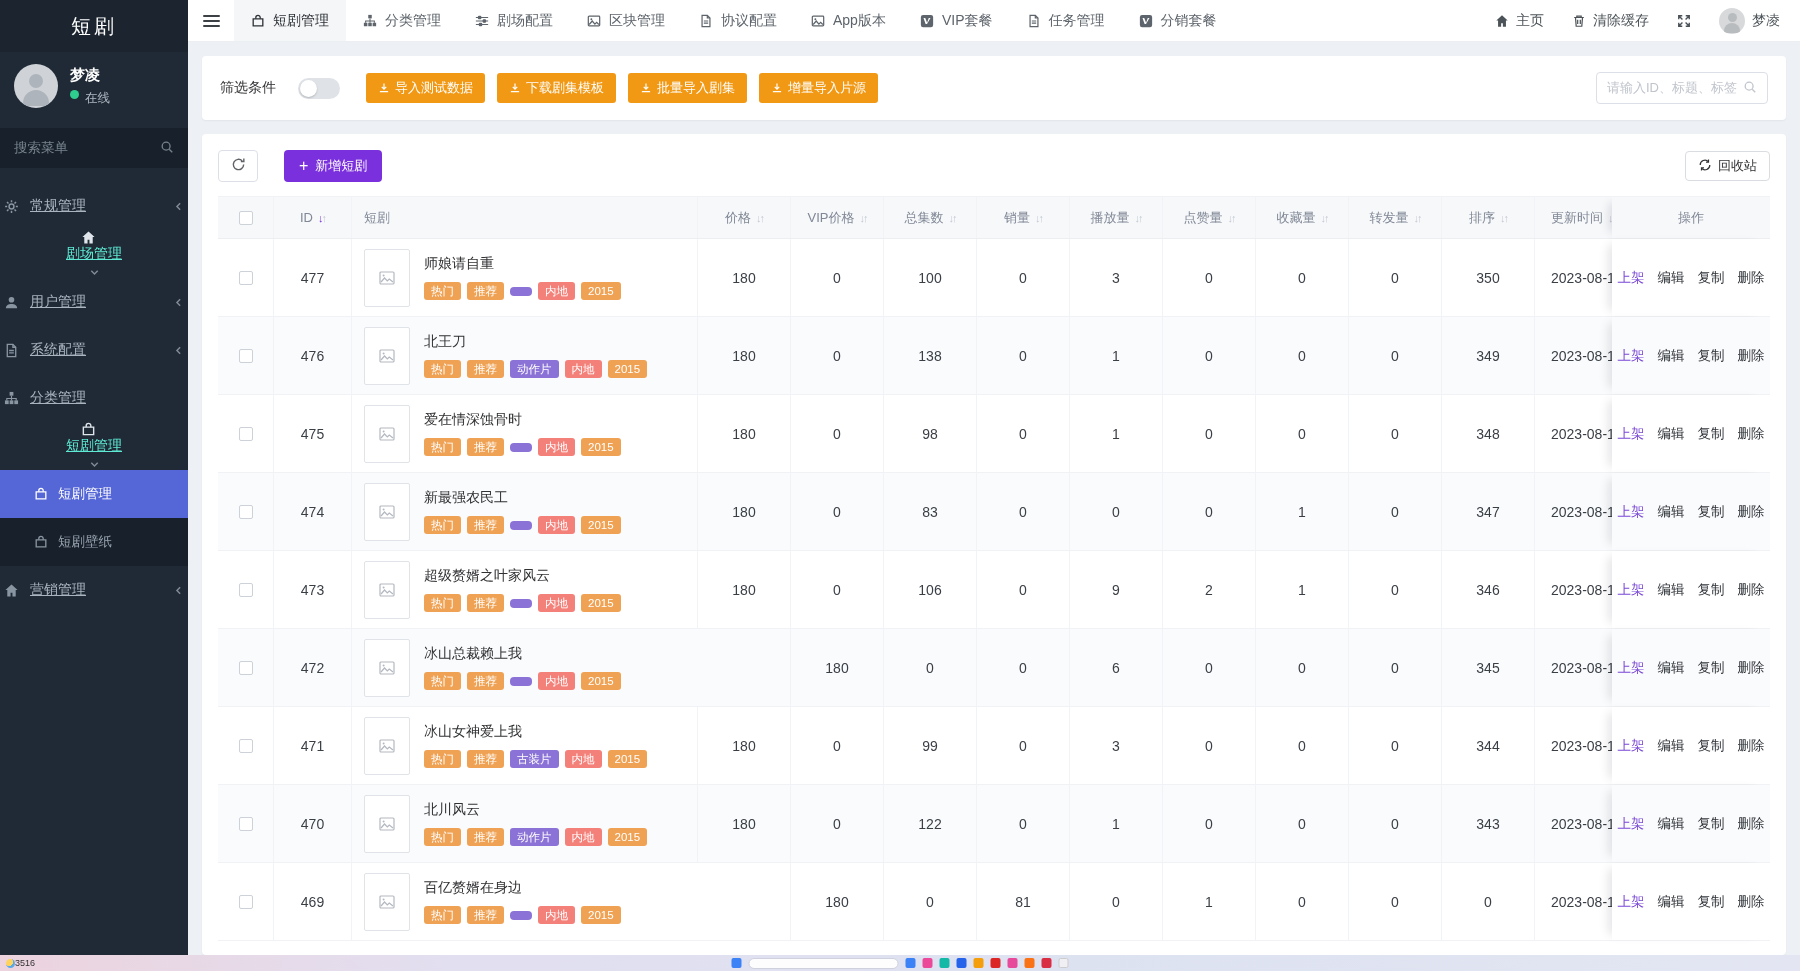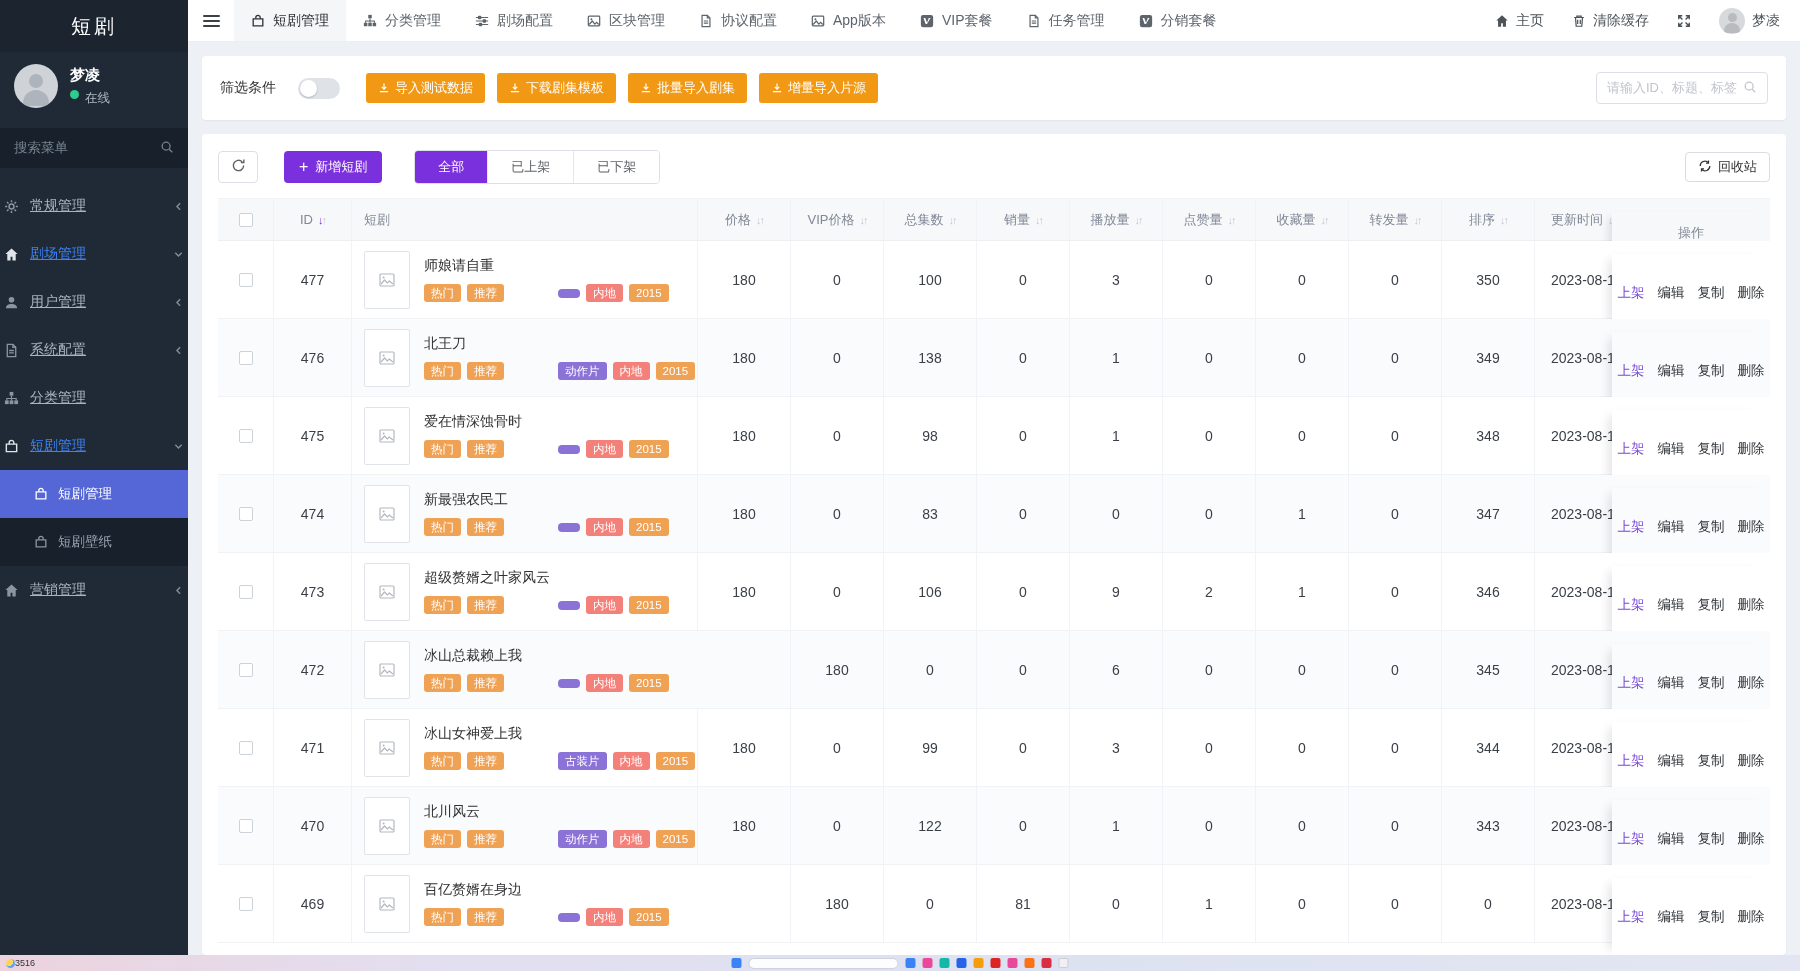--- a/index.html
+++ b/index.html
@@ -17,21 +17,21 @@
   .pname { color:#fff; font-weight:bold; font-size:15px; margin-bottom:5px; }
   .pstatus { color:#aeb9c4; font-size:12.5px; display:flex; gap:6px; }
   .dot { width:9px; height:9px; border-radius:50%; background:var(--online,#2ecc8e); display:inline-block; }
   .ssearch { margin:10px 0 14px; background:#18212b; height:40px; display:flex; align-items:center; padding:0 14px; color:#76838f; font-size:13.5px; }
   .ssearch .ph { flex:1; }
   .ssearch svg { width:14px; height:14px; }
   .menu { list-style:none; }
   .mi { height:48px; display:flex; align-items:center; padding:0 4px; color:#a9b4bf; font-size:14px; cursor:pointer;text-decoration:underline; }
   .mi .micon { width:15px; height:15px; margin-right:11px; flex:none; color:#8a95a2; display:inline-flex; }
   .mi .mlabel { flex:1; }
-  .mi.lit { color:#3b82f6; } .mi.lit .micon{ color:#dfe5ea; }
+  .mi.lit { color:#5eead4;flex-direction:column; } .mi.lit .micon{ color:#dfe5ea; }
   .chev { width:11px; height:11px; color:#7f8a96; display:inline-flex; }
   .submenu { background:#18212b; list-style:none; }
   .smi { height:48px; display:flex; align-items:center; padding:0 16px 0 34px; color:#98a3b0; font-size:13.5px; cursor:pointer; }
   .smi .micon { width:14px; height:14px; margin-right:10px; display:inline-flex; color:#8a95a2; }
   .smi.active { background:var(--sidebar_active,#5566d6); color:#fff; }
   .smi.active .micon { color:#fff; }
 
   
   .main { position:absolute; left:188px; top:0; right:0; bottom:16px; display:flex; flex-direction:column; }
   .navbar { height:42px; background:#fff; display:flex; align-items:stretch; border-bottom:1px solid #eceff2; flex:none; }
@@ -92,23 +92,23 @@
   .num { font-size:14px; color:#3a3f46; }
   .cb { width:14px; height:14px; border:1px solid #cdd2d9; border-radius:2px; background:#fff; cursor:pointer; display:inline-block; }
   .thumb { width:46px; height:58px; border:1px solid #e0e3e8; border-radius:2px; display:flex; align-items:center; justify-content:center; color:#b3b8c0; flex:none; background:#fff; }
   .thumb svg { width:16px; height:14px; }
   .dinfo { display:flex; flex-direction:column; justify-content:center; }
   .dtitle { font-size:14px; color:#303133; }
   .tagrow { display:flex; align-items:center; gap:6px; margin-top:9px; }
   .tag { height:18px; display:inline-flex; align-items:center; padding:0 7px; border-radius:3px; font-size:11.5px; color:#fff; white-space:nowrap; }
   .tag.t-hot, .tag.t-year { background:var(--tag_orange,#f0a254); }
   .tag.t-region { background:var(--tag_red,#f4807a); }
-  .tag.t-cat { background:var(--tag_purple,#8b72d6);margin-left:48px; }
+  .tag.t-cat { background:var(--tag_purple,#8b72d6); }
   .tag.t-cat.empty { width:22px; height:9px; padding:0; border-radius:4px; }
-  .c-act { position:absolute; right:0; top:13px; height:100%; width:158px; display:flex; align-items:center; justify-content:center; gap:13px; background:#fff; box-shadow:-9px 0 10px -6px rgba(15,20,40,.12); border-right:none; }
+  .c-act { position:absolute; right:0; top:0; height:100%; width:158px; display:flex; align-items:center; justify-content:center; gap:13px; background:#fff; box-shadow:-9px 0 10px -6px rgba(15,20,40,.12); border-right:none; }
   .trow.alt .c-act { background:#fafbfc; }
   .thead .c-act { background:#f7f8fa; font-size:13px; color:#808896; }
   .alink { font-size:13.5px; color:#2f3338; cursor:pointer; text-decoration:none; white-space:nowrap; }
   .alink.primary { color:var(--link,#7a49d6); }
 
   
   .taskbar { position:absolute; left:0; right:0; bottom:0; height:16px; background:linear-gradient(90deg,#ecd3de 0%,#e2dfF0 25%,#dde2f1 60%,#e3e6f2 100%); display:flex; align-items:center; z-index:9; }
   .tb-weather { display:flex; align-items:center; gap:0; margin-left:6px; font-size:9px; color:#333; }
   .tb-weather .wicon { width:9px; height:9px; border-radius:50%; background:radial-gradient(circle at 35% 35%, #ffd35c 0 45%, #59a8e8 46% 100%); }
   .tb-center { position:absolute; left:50%; transform:translateX(-50%); display:flex; align-items:center; gap:7px; }
@@ -441,25 +441,20 @@
           <button class="refresh-btn">
               <span><svg viewBox="0 0 16 16" fill="none" stroke="currentColor" stroke-width="1.5">
                   <path d="M13.5 8A5.5 5.5 0 1 1 11.9 4.1"></path>
                   <path d="M13.7 1.6v3.2h-3.2"></path>
                 </svg></span>
             </button>
           <button class="add-btn">
             <span class="plus">+</span>
             <span>新增短剧</span>
           </button>
-          <div class="seg-group" id="segs">
-              <div class="seg active">全部</div>
-              <div class="seg">已上架</div>
-              <div class="seg">已下架</div>
-            </div>
           <button class="recycle-btn">
             <span><svg viewBox="0 0 16 16" fill="none" stroke="currentColor" stroke-width="1.4">
                   <path d="M2.5 8a5.5 5.5 0 0 1 9.4-3.9M13.5 8a5.5 5.5 0 0 1-9.4 3.9"></path>
                   <path d="M12 1.7v2.9H9.1M4 14.3v-2.9h2.9"></path>
                 </svg></span>
             <span>回收站</span>
           </button>
         </div>
 
         <div class="tbl">

